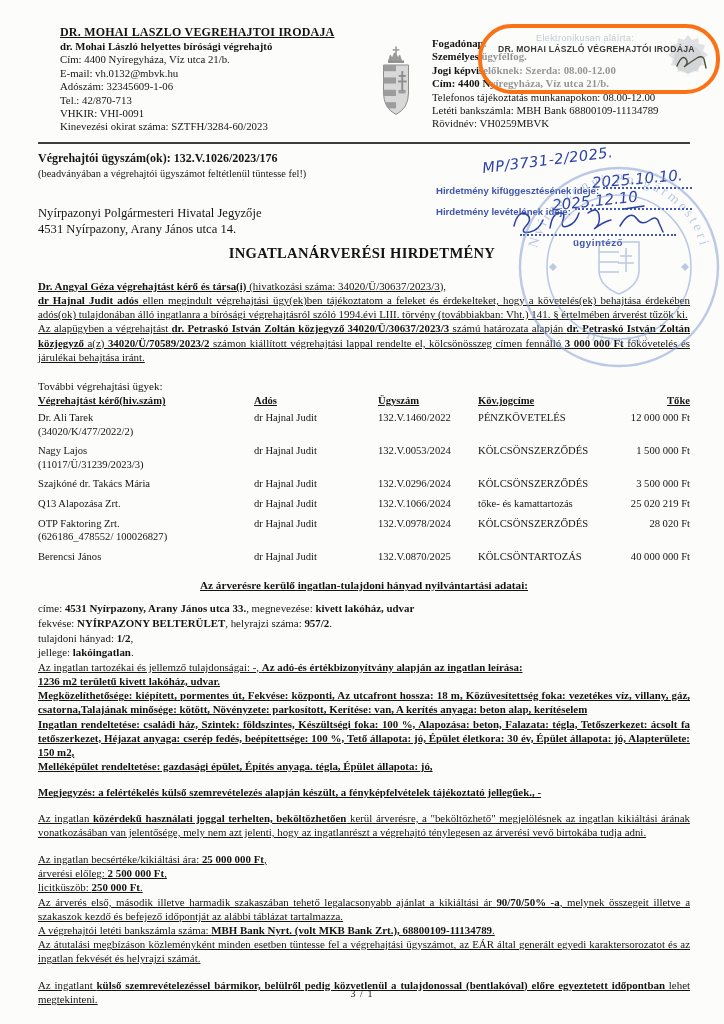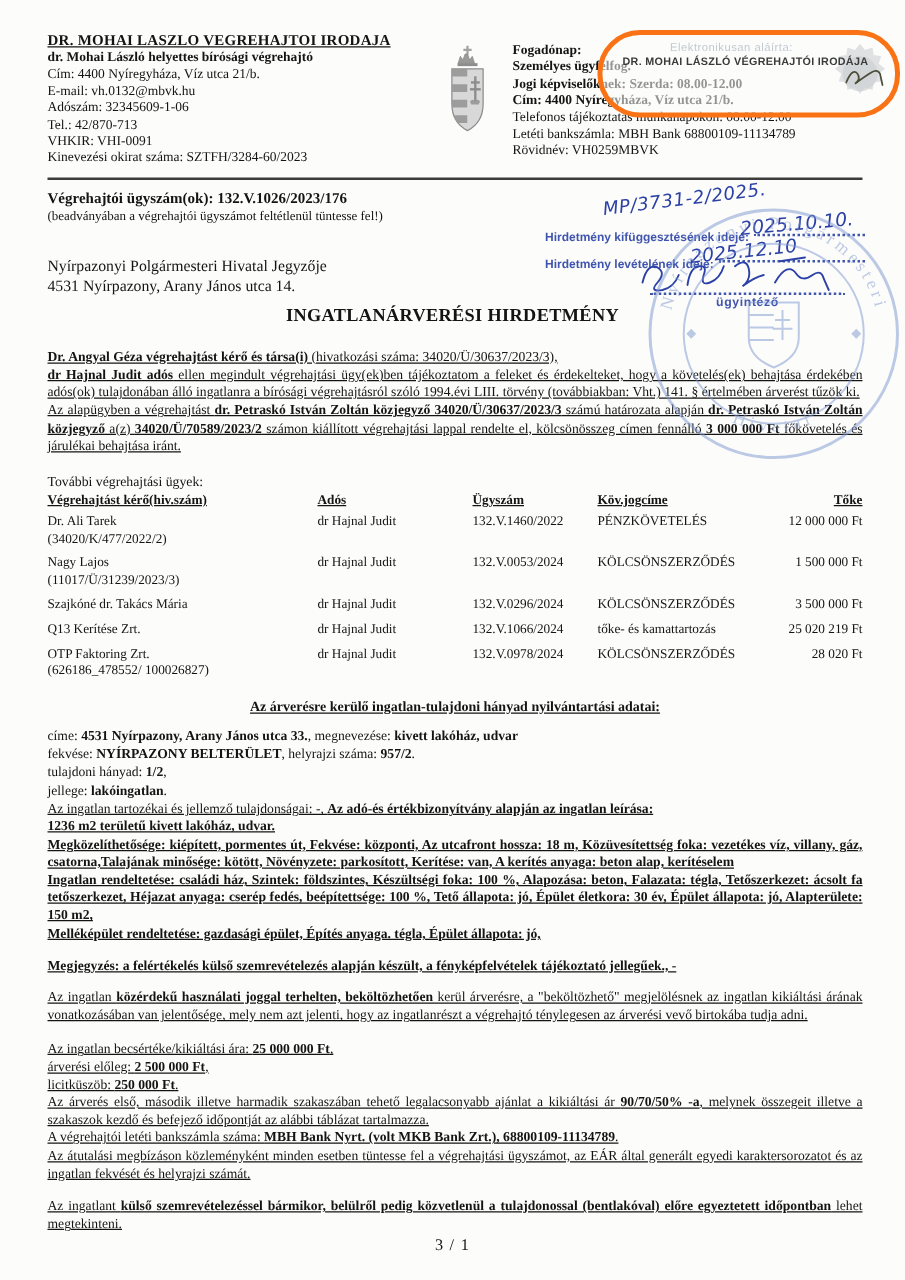--- a/index.html
+++ b/index.html
@@ -3,21 +3,21 @@
 <meta charset="utf-8">
 <style>
   html,body{margin:0;padding:0;background:#888;}
   .page{
     position:relative;width:724px;height:1024px;margin:0 auto;
     background:#fcfcfa;color:#141414;overflow:hidden;
     font-family:"Liberation Serif", serif;
   }
   .b{font-weight:bold;}
   
-  .header{display:flex;padding:25px 34px 0 38px;}
+  .header{display:flex;padding:25px 34px 0 60px;align-items:center;}
   .h-left{width:308px;}
   .h-left .ln,.h-right .ln{font-size:10.8px;line-height:13.4px;white-space:nowrap;}
   .office-name{font-size:12px;font-weight:bold;text-decoration:underline;letter-spacing:.2px;line-height:15px;}
   .bold{font-weight:bold;}
   .crest-wrap{width:56px;display:flex;justify-content:center;padding-top:10px;}
   .h-right{flex:1;padding-left:8px;padding-top:9px;}
   .rule{border:none;border-top:2px solid #3c3c3c;margin:8px 34px 0 38px;}
   
   .case-no{margin:7px 0 0 38px;font-weight:bold;font-size:12px;}
   .case-note{margin:2px 0 0 38px;font-size:10.4px;}
@@ -32,21 +32,21 @@
   
   .tbl-caption{font-size:11px;margin-top:16px;}
   table.cases{width:100%;border-collapse:collapse;margin-top:3px;font-size:10.6px;}
   table.cases th{text-align:left;font-weight:bold;text-decoration:underline;padding:0 0 4px 0;vertical-align:top;}
   table.cases td{vertical-align:top;padding:1px 0 5px 0;line-height:13.6px;}
   .col-credit{width:216px;margin-top:46px;} .col-debtor{width:124px;} .col-case{width:100px;} .col-claim{width:152px;}
   .col-principal{text-align:right !important;}
   .section-head{text-align:center;font-weight:bold;text-decoration:underline;font-size:11.2px;margin-top:11px;}
   .props{margin-top:10px;}
   
-  .page-number{position:absolute;left:0;right:0;top:988px;text-align:center;font-weight:normal;font-size:13px;letter-spacing:1px;}
+  .page-number{position:absolute;left:0;right:0;top:988px;text-align:center;font-weight:normal;font-size:10px;letter-spacing:1px;}
   
   .esign{
     position:absolute;left:478px;top:24px;width:234px;height:62px;
     border:4px solid #f97316;border-radius:34px;background:rgba(252,252,250,.55);
     font-family:"Liberation Sans", sans-serif;
   }
   .esign-faint{position:absolute;left:54px;top:5px;font-size:9px;color:#c0cad2;letter-spacing:.4px;}
   .esign-name{position:absolute;left:16px;top:16px;font-size:8.6px;color:#3b3b3b;letter-spacing:.25px;font-weight:bold;white-space:nowrap;}
   .esign-sig{position:absolute;right:8px;top:22px;}
   .esign-rosette{position:absolute;right:2px;top:4px;opacity:.8;}
@@ -220,35 +220,42 @@
           <td class="col-principal">1 500 000 Ft</td>
         </tr>
         <tr>
           <td>Szajkóné dr. Takács Mária</td>
           <td>dr Hajnal Judit</td>
           <td>132.V.0296/2024</td>
           <td>KÖLCSÖNSZERZŐDÉS</td>
           <td class="col-principal">3 500 000 Ft</td>
         </tr>
         <tr>
-          <td>Q13 Kerítése Zrt.</td>
+          <td>Q13 Alapozása Zrt.</td>
           <td>dr Hajnal Judit</td>
           <td>132.V.1066/2024</td>
           <td>tőke- és kamattartozás</td>
           <td class="col-principal">25 020 219 Ft</td>
         </tr>
         <tr>
           <td>
             <div>OTP Faktoring Zrt.</div>
             <div>(626186_478552/ 100026827)</div>
           </td>
           <td>dr Hajnal Judit</td>
           <td>132.V.0978/2024</td>
           <td>KÖLCSÖNSZERZŐDÉS</td>
           <td class="col-principal">28 020 Ft</td>
+        </tr>
+        <tr>
+          <td>Berencsi János</td>
+          <td>dr Hajnal Judit</td>
+          <td>132.V.0870/2025</td>
+          <td>KÖLCSÖNTARTOZÁS</td>
+          <td class="col-principal">40 000 000 Ft</td>
         </tr>
       </tbody>
     </table>
 
     <div class="section-head">Az árverésre kerülő ingatlan-tulajdoni hányad nyilvántartási adatai:</div>
 
     <div class="props">
       <div class="prop-line"><span>címe: </span><span class="b">4531 Nyírpazony, Arany János utca 33.</span><span>, megnevezése: </span><span class="b">kivett lakóház, udvar</span></div>
       <div class="prop-line"><span>fekvése: </span><span class="b">NYÍRPAZONY BELTERÜLET</span><span>, helyrajzi száma: </span><span class="b">957/2</span><span>.</span></div>
       <div class="prop-line"><span>tulajdoni hányad: </span><span class="b">1/2</span><span>,</span></div>

